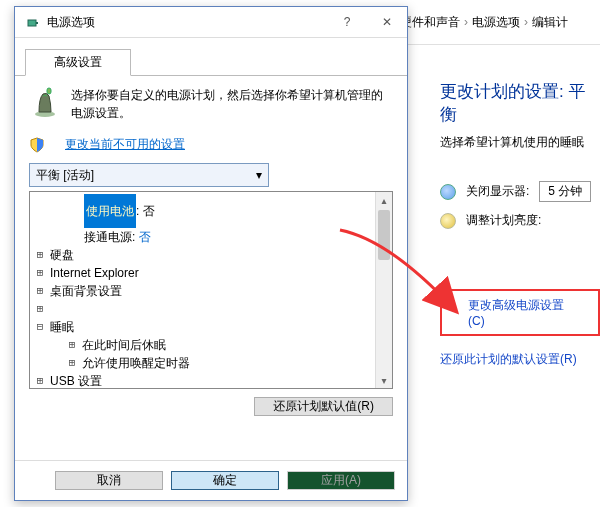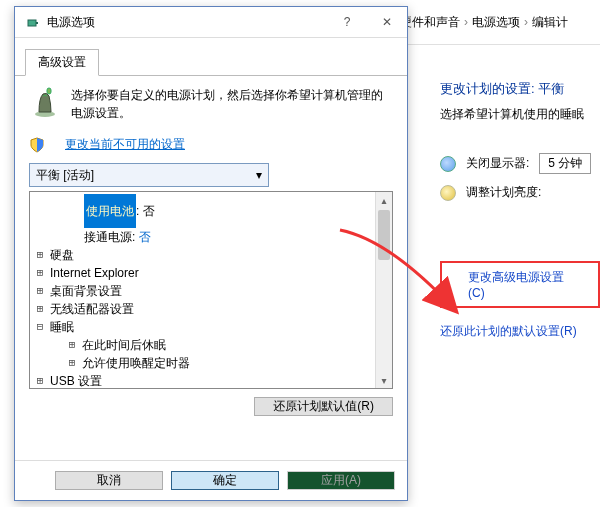--- a/index.html
+++ b/index.html
@@ -30,21 +30,21 @@
     font-size: 12px;
   }
   .bc-sep { color:#888; margin:0 4px; }
   .bc-item { color:#000; }
   .bg-body {
     position:absolute;
     top:60px; left:440px; right:0;
   }
   .bg-h1 {
     color:#003399;
-    font-size:13px;
+    font-size:17px;
     margin: 20px 0 8px 0;
   }
   .bg-sub {
     font-size:12px;
     margin-bottom: 30px;
   }
   .bg-row {
     display:flex; align-items:center;
     margin: 10px 0;
     font-size:12px;
@@ -105,21 +105,21 @@
   }
   .tab-strip {
     padding: 10px 10px 0 10px;
     display:flex; align-items:flex-end;
     border-bottom:1px solid #bbb;
   }
   .tab {
     border:1px solid #bbb;
     border-bottom:1px solid #fff;
     background:#fff;
-    padding:4px 12px;
+    padding:4px 28px;
     font-size:12px;
     position:relative; top:1px;
   }
   .content {
     padding: 10px 14px;
     flex:1;
     display:flex; flex-direction:column;
   }
   .desc-row { display:flex; gap:10px; }
   .icon-large {
@@ -297,21 +297,20 @@
         <div class="tw">
             <span class="exp">⊞</span>
             <span>Internet Explorer</span>
           </div>
         <div class="tw">
             <span class="exp">⊞</span>
             <span>桌面背景设置</span>
           </div>
         <div class="tw">
             <span class="exp">⊞</span>
-            <span>无线适配器设置</span>
           </div>
         <div class="tw">
             <span class="exp">⊟</span>
             <span>睡眠</span>
           </div>
         <div class="tw lvl1">
             <span class="exp">⊞</span>
             <span>在此时间后休眠</span>
           </div>
         <div class="tw lvl1">

